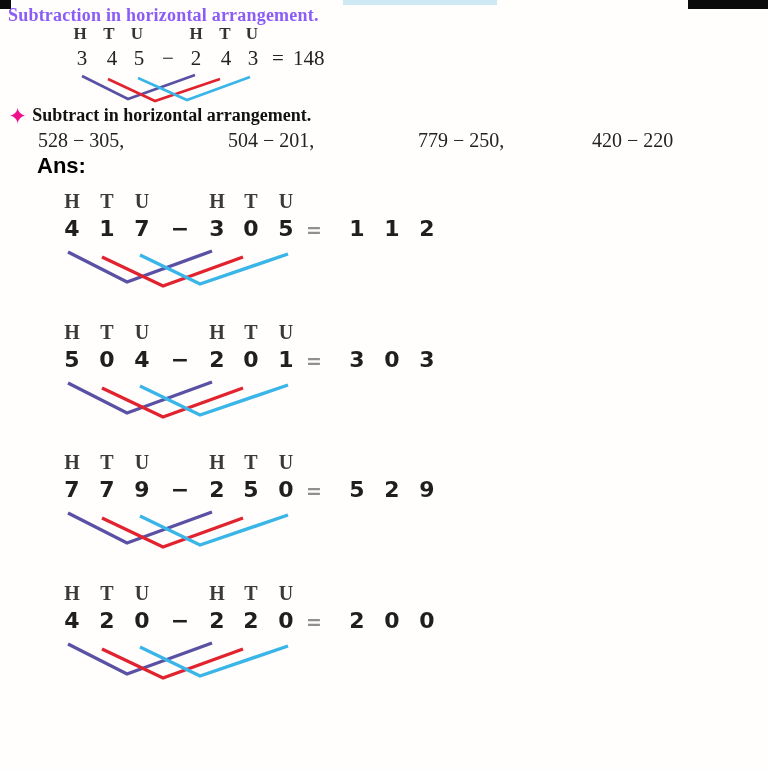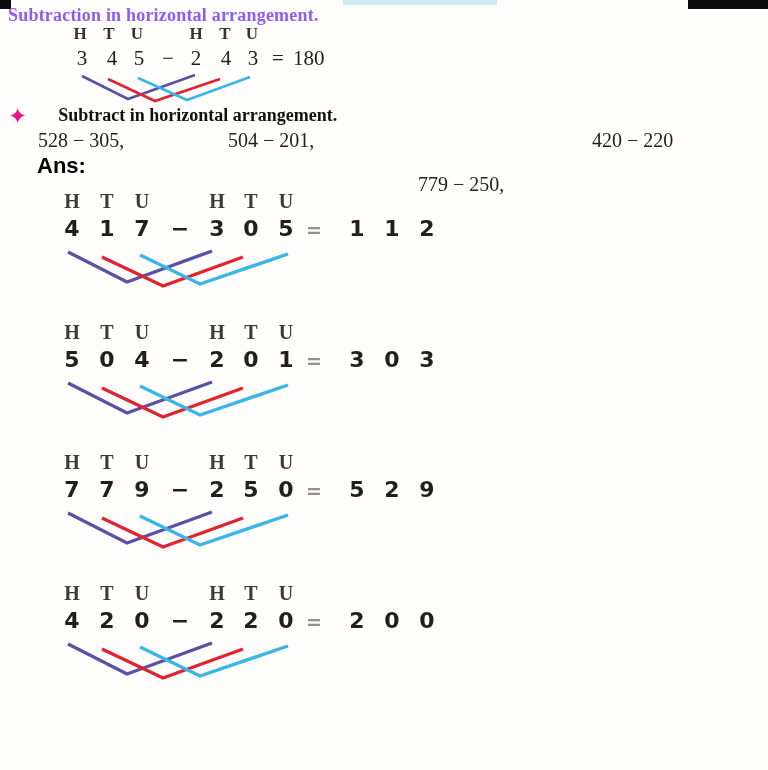--- a/index.html
+++ b/index.html
@@ -28,26 +28,26 @@
 
   
   .explanation{
     position:absolute;left:381px;top:22px;width:382px;
     font-size:19.5px;line-height:26.5px;text-align:justify;color:#2b2b2b;
   }
 
   
   .instruction-row{position:absolute;left:8px;top:103px;height:24px;white-space:nowrap;}
   .bullet{font-size:23px;color:#ef118c;vertical-align:-3px;margin-right:5px;}
-  .instruction-text{font-size:18px;font-weight:bold;color:#111;margin-left:26px;}
+  .instruction-text{font-size:18px;font-weight:bold;color:#111;}
 
   
   .problems-row{position:absolute;left:0;top:129px;width:768px;height:26px;font-size:20px;color:#222;}
   .problems-row span{position:absolute;white-space:nowrap;}
-  .prob-0{left:38px;} .prob-1{left:228px;} .prob-2{left:418px;margin-top:44px;} .prob-3{left:592px;}
+  .prob-0{left:38px;} .prob-1{left:228px;} .prob-2{left:418px;} .prob-3{left:592px;}
 
   .ans-label{
     position:absolute;left:37px;top:153px;
     font-family:"Liberation Sans", sans-serif;font-weight:bold;font-size:22px;color:#000;
   }
 
   
   .ex-block{position:absolute;left:0;width:470px;height:122px;}
   .ex-b0{top:190px;} .ex-b1{top:321px;} .ex-b2{top:451px;} .ex-b3{top:582px;}
   .ex-block .hdr{top:0;font-family:"Liberation Serif", serif;font-weight:bold;font-size:20px;color:#3a3a3a;}
@@ -92,21 +92,21 @@
     <span class="tchar hdr" style="left:252px">U</span>
 
     <span class="tchar dig" style="left:82px">3</span>
     <span class="tchar dig" style="left:112px">4</span>
     <span class="tchar dig" style="left:139px">5</span>
     <span class="tchar dig" style="left:168px">−</span>
     <span class="tchar dig" style="left:196px">2</span>
     <span class="tchar dig" style="left:226px">4</span>
     <span class="tchar dig" style="left:253px">3</span>
     <span class="tchar dig" style="left:278px">=</span>
-    <span class="tchar dig res" style="left:293px">180</span>
+    <span class="tchar dig res" style="left:293px">148</span>
 
     <svg class="intro-lines" width="190" height="34" viewBox="0 0 190 34">
       <polyline points="12,4 58,27 125,3" fill="none" stroke="#5a51a5" stroke-width="2.6"></polyline>
       <polyline points="38,7 85,29 150,7" fill="none" stroke="#e0232e" stroke-width="2.6"></polyline>
       <polyline points="68,6 117,28 180,5" fill="none" stroke="#3ab5e8" stroke-width="2.6"></polyline>
     </svg>
   </div>
 
 
   <div class="instruction-row">

